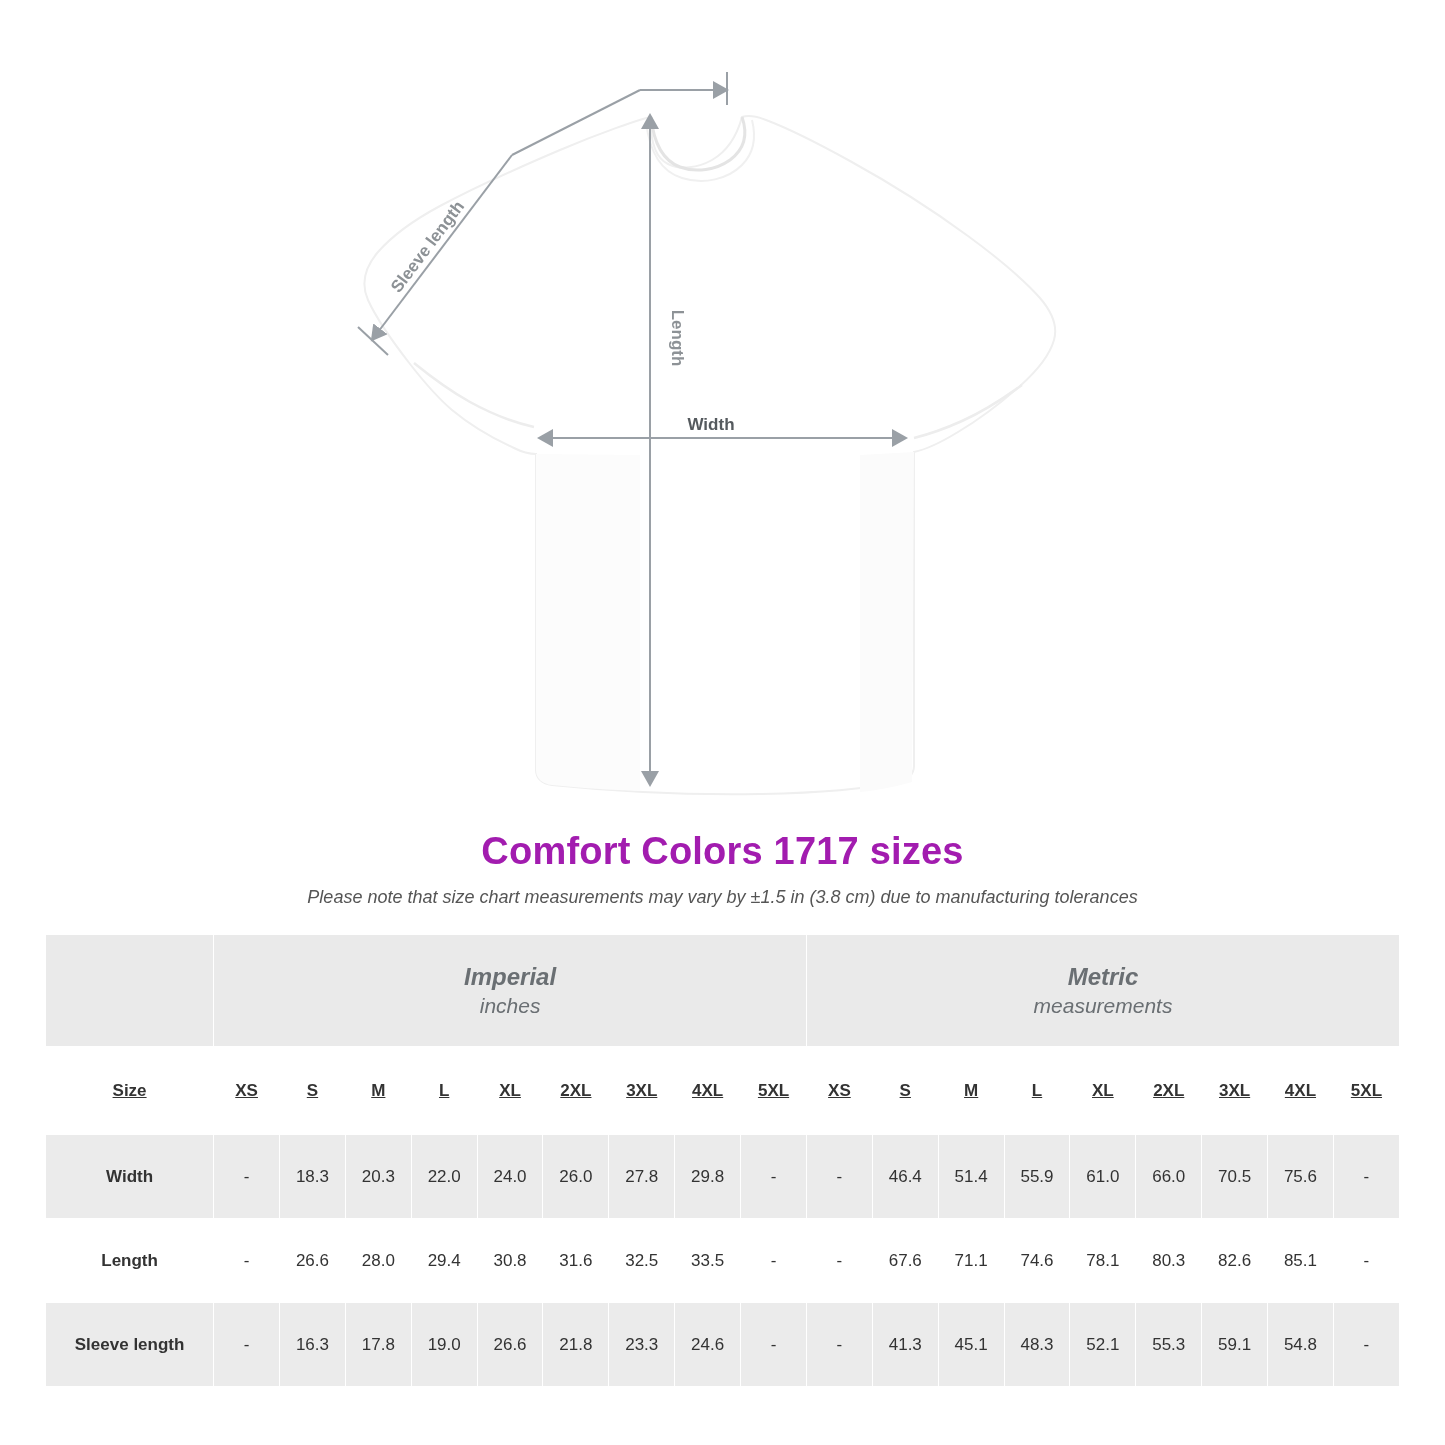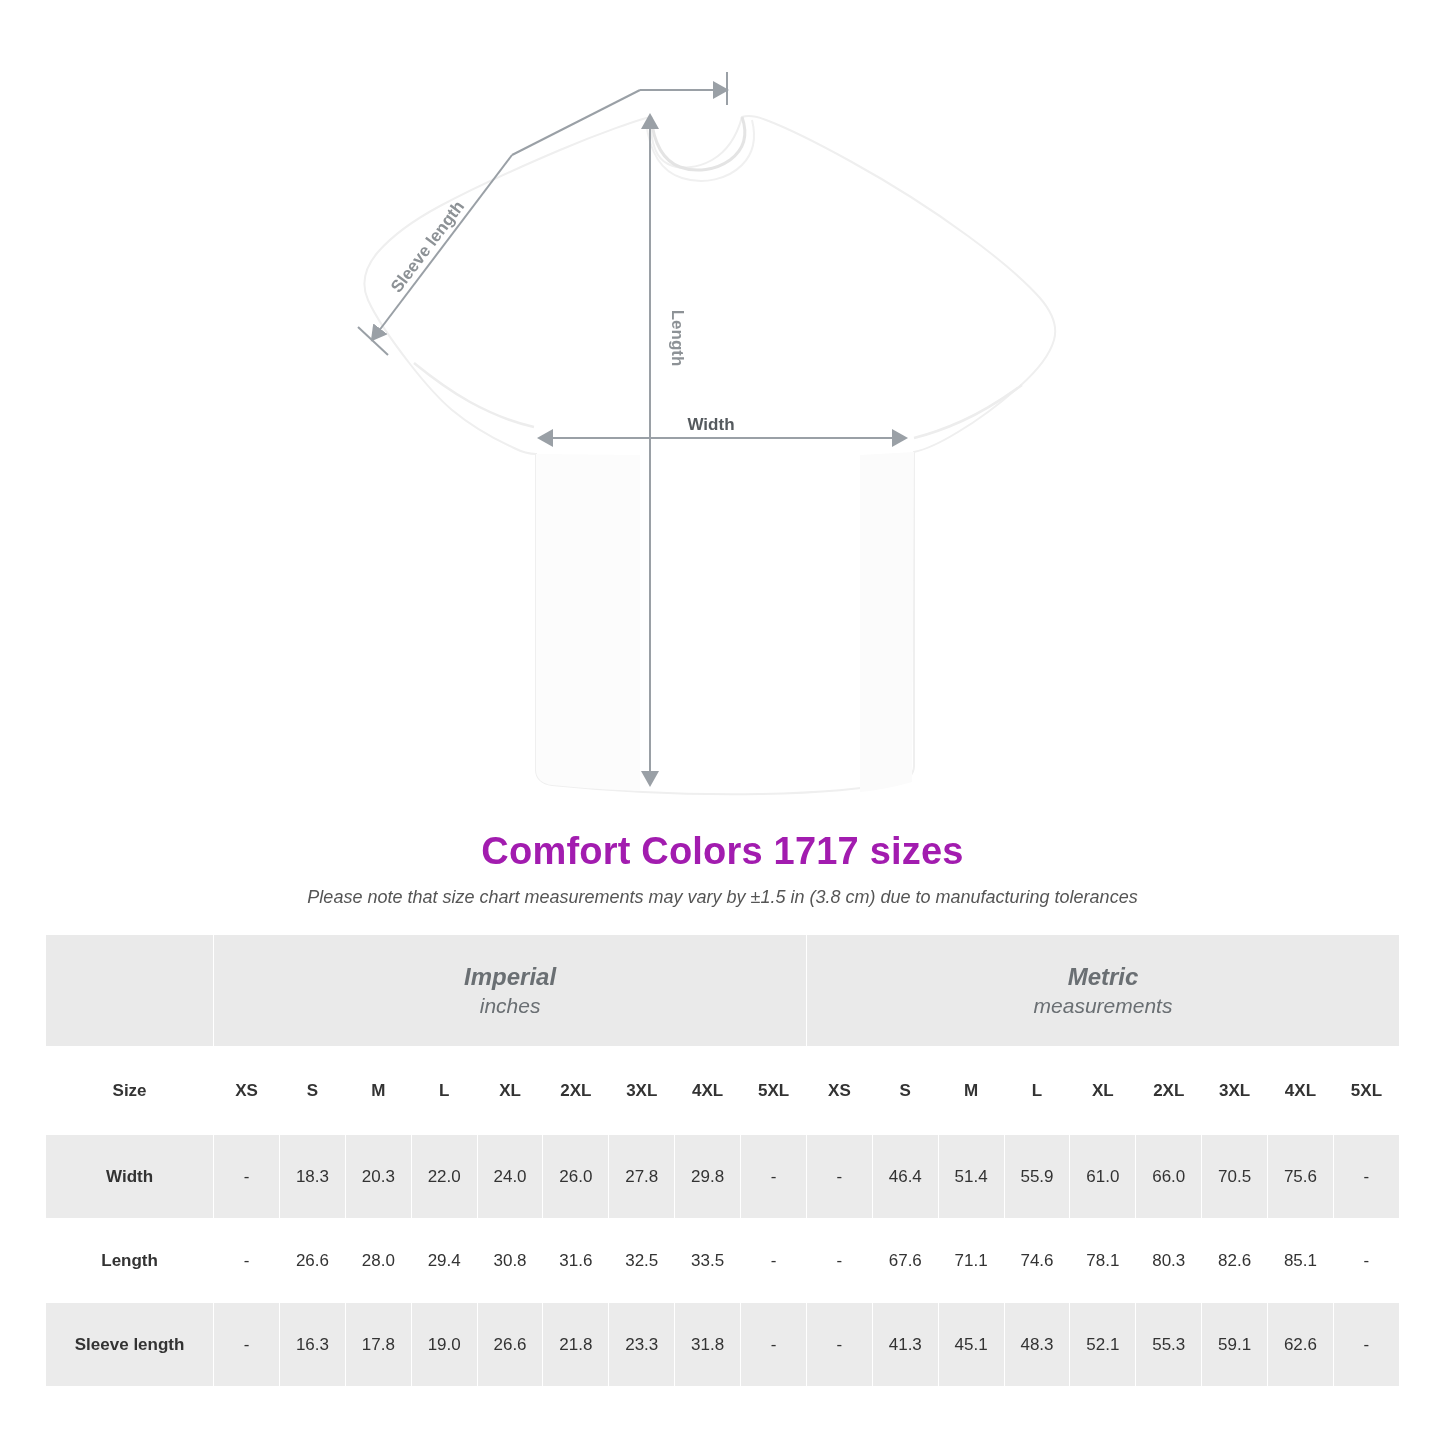--- a/index.html
+++ b/index.html
@@ -88,20 +88,21 @@
     line-height: 1.3;
   }
 
   
   tr.size-head td {
     background: #ffffff;
     font-weight: bold;
     color: #333333;
     font-size: 17px;
     height: 88px;
+    text-decoration: underline;
   }
   tr.size-head td.rowlabel {
     background: #ffffff;
   }
 
   
   tr.data-row td {
     height: 84px;
   }
   tr.row-shaded td { background: #ebebeb; }
@@ -298,29 +299,29 @@
 
         <tr class="data-row row-shaded">
           <td class="rowlabel">Sleeve length</td>
           <td>-</td>
           <td>16.3</td>
           <td>17.8</td>
           <td>19.0</td>
           <td>26.6</td>
           <td>21.8</td>
           <td>23.3</td>
-          <td>31.8</td>
+          <td>24.6</td>
           <td>-</td>
           <td>-</td>
           <td>41.3</td>
           <td>45.1</td>
           <td>48.3</td>
           <td>52.1</td>
           <td>55.3</td>
           <td>59.1</td>
-          <td>62.6</td>
+          <td>54.8</td>
           <td>-</td>
         </tr>
       </tbody>
     </table>
   </div>
 
 </div>
 
 </body></html>

